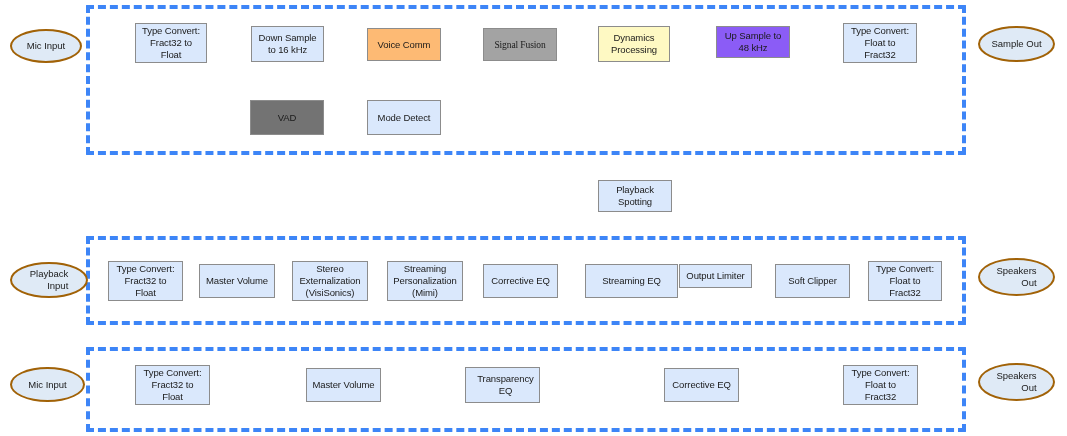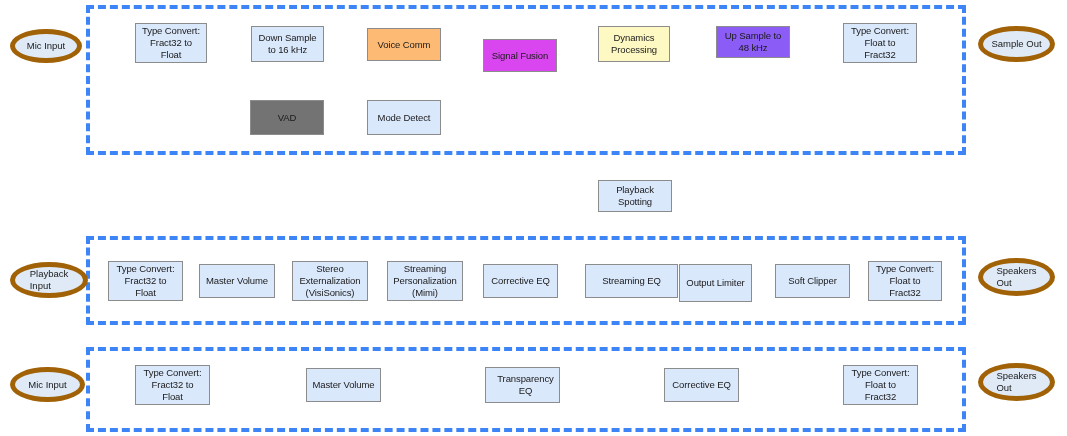--- a/index.html
+++ b/index.html
@@ -41,26 +41,26 @@
     letter-spacing: -0.1px;
     padding: 1px 2px;
     white-space: pre-line;
   }
 
   
   .ellipse {
     position: absolute;
     box-sizing: border-box;
     background: #dfeaf6;
-    border: 5px solid #a16207;
+    border: 2px solid #a16207;
     border-radius: 50%;
     display: flex;
     align-items: center;
     justify-content: center;
-    text-align: left;
+    text-align: right;
     color: #1a1a1a;
     font-size: 9.5px;
     line-height: 12px;
     white-space: pre-line;
   }
 </style>
 </head>
 <body>
 
 <div id="canvas" style="background: rgb(255, 255, 255);">
@@ -69,21 +69,21 @@
       <div class="group-rect" style="left: 86px; top: 236px; width: 880px; height: 89px; border-color: rgb(61, 133, 247);"></div>
       <div class="group-rect" style="left: 86px; top: 347px; width: 880px; height: 85px; border-color: rgb(61, 133, 247);"></div>
     </div>
   <div id="blocks-layer">
       <div class="block" style="left: 135px; top: 23px; width: 72px; height: 40px; background: rgb(218, 232, 252); border-color: rgb(140, 140, 140); color: rgb(26, 26, 26);">Type Convert:
 Fract32 to
 Float</div>
       <div class="block" style="left: 251px; top: 26px; width: 73px; height: 36px; background: rgb(218, 232, 252); border-color: rgb(140, 140, 140); color: rgb(26, 26, 26); text-align: center;">Down Sample
 to 16 kHz</div>
       <div class="block" style="left: 367px; top: 28px; width: 74px; height: 33px; background: #fdba74; border-color: rgb(140, 140, 140); color: rgb(26, 26, 26);">Voice Comm</div>
-      <div class="block" style="left: 483px; top: 39px; width: 74px; height: 33px; background: #d946ef; border-color: rgb(140, 140, 140); color: rgb(26, 26, 26);">Signal Fusion</div>
+      <div class="block" style="left: 483px; top: 28px; width: 74px; height: 33px; background: #a3a3a3; border-color: rgb(140, 140, 140); color: rgb(26, 26, 26); font-family: Liberation Serif, serif;">Signal Fusion</div>
       <div class="block" style="left: 598px; top: 26px; width: 72px; height: 36px; background: #fef9c3; border-color: rgb(140, 140, 140); color: rgb(26, 26, 26);">Dynamics
 Processing</div>
       <div class="block" style="left: 716px; top: 26px; width: 74px; height: 32px; background: #8b5cf6; border-color: rgb(140, 140, 140); color: rgb(26, 26, 26);">Up Sample to
 48 kHz</div>
       <div class="block" style="left: 843px; top: 23px; width: 74px; height: 40px; background: rgb(218, 232, 252); border-color: rgb(140, 140, 140); color: rgb(26, 26, 26);">Type Convert:
 Float to
 Fract32</div>
       <div class="block" style="left: 250px; top: 100px; width: 74px; height: 35px; background: #737373; border-color: rgb(140, 140, 140); color: rgb(26, 26, 26);">VAD</div>
       <div class="block" style="left: 367px; top: 100px; width: 74px; height: 35px; background: rgb(218, 232, 252); border-color: rgb(140, 140, 140); color: rgb(26, 26, 26);">Mode Detect</div>
       <div class="block" style="left: 598px; top: 180px; width: 74px; height: 32px; background: rgb(218, 232, 252); border-color: rgb(140, 140, 140); color: rgb(26, 26, 26);">Playback
@@ -93,30 +93,30 @@
 Float</div>
       <div class="block" style="left: 199px; top: 264px; width: 76px; height: 34px; background: rgb(218, 232, 252); border-color: rgb(140, 140, 140); color: rgb(26, 26, 26);">Master Volume</div>
       <div class="block" style="left: 292px; top: 261px; width: 76px; height: 40px; background: rgb(218, 232, 252); border-color: rgb(140, 140, 140); color: rgb(26, 26, 26);">Stereo
 Externalization
 (VisiSonics)</div>
       <div class="block" style="left: 387px; top: 261px; width: 76px; height: 40px; background: rgb(218, 232, 252); border-color: rgb(140, 140, 140); color: rgb(26, 26, 26);">Streaming
 Personalization
 (Mimi)</div>
       <div class="block" style="left: 483px; top: 264px; width: 75px; height: 34px; background: rgb(218, 232, 252); border-color: rgb(140, 140, 140); color: rgb(26, 26, 26);">Corrective EQ</div>
       <div class="block" style="left: 585px; top: 264px; width: 93px; height: 34px; background: rgb(218, 232, 252); border-color: rgb(140, 140, 140); color: rgb(26, 26, 26);">Streaming EQ</div>
-      <div class="block" style="left: 679px; top: 264px; width: 73px; height: 38px; background: rgb(218, 232, 252); border-color: rgb(140, 140, 140); color: rgb(26, 26, 26);">Output Limiter</div>
+      <div class="block" style="left: 679px; top: 264px; width: 73px; height: 24px; background: rgb(218, 232, 252); border-color: rgb(140, 140, 140); color: rgb(26, 26, 26);">Output Limiter</div>
       <div class="block" style="left: 775px; top: 264px; width: 75px; height: 34px; background: rgb(218, 232, 252); border-color: rgb(140, 140, 140); color: rgb(26, 26, 26);">Soft Clipper</div>
       <div class="block" style="left: 868px; top: 261px; width: 74px; height: 40px; background: rgb(218, 232, 252); border-color: rgb(140, 140, 140); color: rgb(26, 26, 26);">Type Convert:
 Float to
 Fract32</div>
       <div class="block" style="left: 135px; top: 365px; width: 75px; height: 40px; background: rgb(218, 232, 252); border-color: rgb(140, 140, 140); color: rgb(26, 26, 26);">Type Convert:
 Fract32 to
 Float</div>
       <div class="block" style="left: 306px; top: 368px; width: 75px; height: 34px; background: rgb(218, 232, 252); border-color: rgb(140, 140, 140); color: rgb(26, 26, 26);">Master Volume</div>
-      <div class="block" style="left: 485px; top: 367px; width: 75px; height: 36px; background: rgb(218, 232, 252); border-color: rgb(140, 140, 140); color: rgb(26, 26, 26); padding-left: 8px;">Transparency
+      <div class="block" style="left: 465px; top: 367px; width: 75px; height: 36px; background: rgb(218, 232, 252); border-color: rgb(140, 140, 140); color: rgb(26, 26, 26); padding-left: 8px;">Transparency
 EQ</div>
       <div class="block" style="left: 664px; top: 368px; width: 75px; height: 34px; background: rgb(218, 232, 252); border-color: rgb(140, 140, 140); color: rgb(26, 26, 26);">Corrective EQ</div>
       <div class="block" style="left: 843px; top: 365px; width: 75px; height: 40px; background: rgb(218, 232, 252); border-color: rgb(140, 140, 140); color: rgb(26, 26, 26);">Type Convert:
 Float to
 Fract32</div>
     </div>
   <div id="terminators-layer">
       <div class="ellipse" style="left: 10px; top: 29px; width: 72px; height: 34px; background: rgb(223, 234, 246); color: rgb(26, 26, 26);">Mic Input</div>
       <div class="ellipse" style="left: 978px; top: 26px; width: 77px; height: 36px; background: rgb(223, 234, 246); color: rgb(26, 26, 26);">Sample Out</div>
       <div class="ellipse" style="left: 10px; top: 262px; width: 78px; height: 36px; background: rgb(223, 234, 246); color: rgb(26, 26, 26);">Playback

